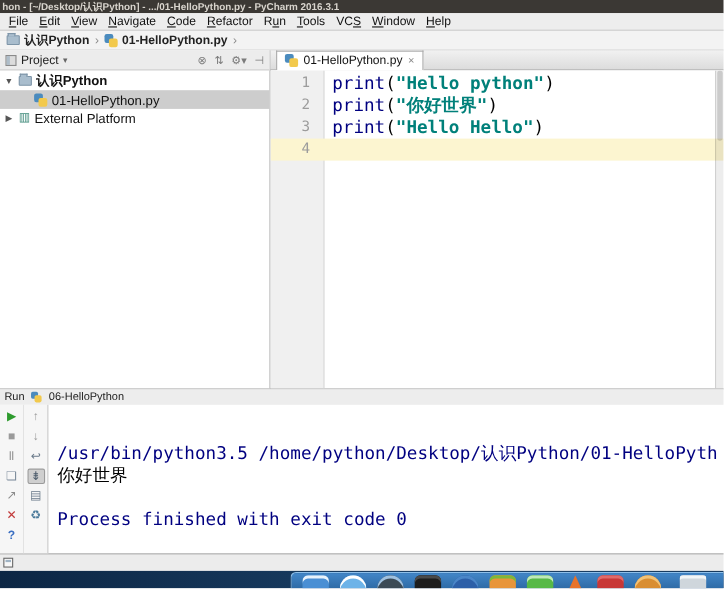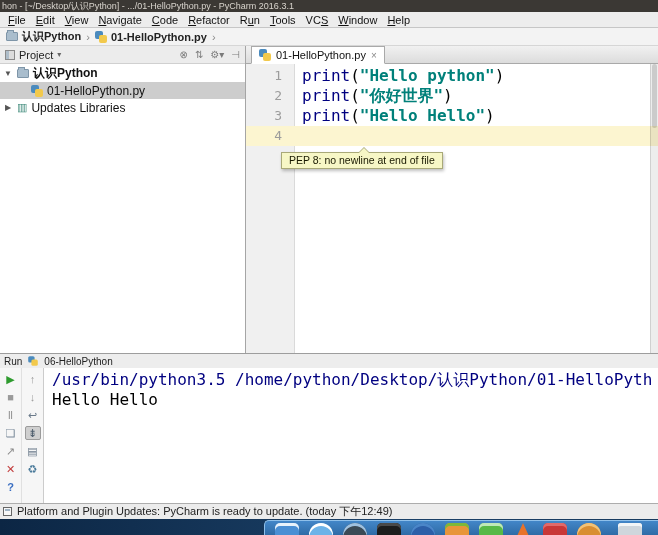--- a/index.html
+++ b/index.html
@@ -1,20 +1,20 @@
 <!DOCTYPE html>
 <html style="--titlebar-bg: #3b3834; --keyword: #000080; --string: #00807a; --plain: #000000; --current-line: #FCF5D0; --tooltip-bg: #F7F7C6; --tooltip-border: #A9A978; --console-system: #000080; --selection-bg: #cdcdcd; --dock-bg: #4286C8;"><head>
 <meta charset="utf-8">
 <style>
   * { margin:0; padding:0; box-sizing:border-box; }
   body { font-family:"Liberation Sans", sans-serif; }
   .screen { position:relative; width:658px; height:535px; overflow:hidden; background:#fff; }
 
   
-  .titlebar { height:12px; background:var(--titlebar-bg); color:#d8d4cd; font-size:9px; font-weight:normal;
+  .titlebar { height:12px; background:var(--titlebar-bg); color:#d8d4cd; font-size:9px; font-weight:bold;
     line-height:12px; padding-left:2px; white-space:nowrap; overflow:hidden; }
 
   
   .menubar { height:16px; background:#ededed; border-bottom:1px solid #c6c6c6; display:flex;
     align-items:center; font-size:11px; color:#111; padding-left:3px; }
   .menu-item { padding:0 5px; cursor:default; }
   .menu-item u { text-decoration:underline; }
 
   
   .breadcrumb { height:18px; background:#f3f3f3; border-bottom:1px solid #d6d6d6; display:flex;
@@ -94,21 +94,21 @@
     background:#ededed; padding-left:4px; }
   .run-header .py-icon { transform:scale(.8); }
   .run-body { flex:1; display:flex; min-height:0; }
   .toolcol { width:22px; flex:0 0 auto; display:flex; flex-direction:column; align-items:center;
     padding-top:4px; gap:4px; background:#f6f6f6; }
   .toolcol-1 { border-right:1px solid #e0e0e0; }
   .toolcol-2 { border-right:1px solid #cccccc; }
   .tool-btn { width:16px; height:14px; font-size:11px; line-height:14px; text-align:center; cursor:default; }
   .tool-btn.tool-active { background:#cfcfcf; border:1px solid #9b9b9b; border-radius:2px; line-height:12px; }
   .console { flex:1; min-width:0; overflow:hidden; padding:2px 16px 0 8px;
-    font-family:"DejaVu Sans Mono", monospace; font-size:16px; line-height:20px; white-space:pre; }
+    font-family:"DejaVu Sans Mono", monospace; font-size:16px; line-height:20px; white-space:pre;margin-top:32px; }
   .console-line.system { color:var(--console-system); }
   .console-line.stdout { color:#000; }
 
   
   .statusbar { height:16px; background:#ececec; border-top:1px solid #adadad; display:flex;
     align-items:center; gap:5px; padding-left:3px; font-size:11px; color:#222; }
   .status-icon { width:9px; height:9px; border:1px solid #666; background:#f7f7f7; flex:0 0 auto; }
   .status-icon::before { content:""; display:block; margin:1px; width:5px; height:2px; background:#9fb3c4; }
 
   
@@ -180,21 +180,21 @@
             <span class="tree-label bold">认识Python</span>
           </div>
           <div class="tree-row selected" style="padding-left: 17px;">
             <span class="tree-arrow"></span>
             <span class="py-icon"></span>
             <span class="tree-label">01-HelloPython.py</span>
           </div>
           <div class="tree-row" style="padding-left: 3px;">
             <span class="tree-arrow">▶</span>
             <span class="lib-icon"></span>
-            <span class="tree-label">Updates Libraries</span>
+            <span class="tree-label">External Platform</span>
           </div>
         </div>
     </div>
 
     <div class="editor-col">
       <div class="tabbar">
         <div class="tab">
           <span class="py-icon"></span>
           <span>01-HelloPython.py</span>
           <span class="tab-close">×</span>
@@ -212,23 +212,20 @@
               <span class="code-cell"><span class="tk-keyword">print</span><span class="tk-plain">(</span><span class="tk-string">"你好世界"</span><span class="tk-plain">)</span></span>
             </div>
             <div class="code-row">
               <span class="gutter-cell">3</span>
               <span class="code-cell"><span class="tk-keyword">print</span><span class="tk-plain">(</span><span class="tk-string">"Hello Hello"</span><span class="tk-plain">)</span></span>
             </div>
             <div class="code-row current">
               <span class="gutter-cell">4</span>
             </div>
           </div>
-        <div class="editor-tooltip">
-          <span>PEP 8: no newline at end of file</span>
-        </div>
         <div class="editor-scrollbar">
             <div class="thumb"></div>
           </div>
       </div>
     </div>
   </div>
 
   <div class="run-panel">
     <div class="run-header">
       <span>Run</span>
@@ -246,27 +243,26 @@
           <span class="tool-btn" style="color: rgb(59, 111, 194); font-weight: bold;">?</span>
         </div>
       <div class="toolcol toolcol-2">
           <span class="tool-btn" style="color: rgb(154, 154, 154);">↑</span>
           <span class="tool-btn" style="color: rgb(154, 154, 154);">↓</span>
           <span class="tool-btn" style="color: rgb(106, 122, 138);">↩</span>
           <span class="tool-btn tool-active" style="color: rgb(74, 90, 106);">⇟</span>
           <span class="tool-btn" style="color: rgb(106, 122, 138);">▤</span>
           <span class="tool-btn" style="color: rgb(74, 122, 154);">♻</span>
         </div>
-      <div class="console"><div class="console-line system">/usr/bin/python3.5 /home/python/Desktop/认识Python/01-HelloPyth</div><div class="console-line stdout">Hello Hello</div><div class="console-line stdout">&nbsp;</div></div>
+      <div class="console"><div class="console-line system">/usr/bin/python3.5 /home/python/Desktop/认识Python/01-HelloPyth</div><div class="console-line stdout">你好世界</div><div class="console-line stdout">&nbsp;</div><div class="console-line system">Process finished with exit code 0</div></div>
     </div>
   </div>
 
   <div class="statusbar">
     <span class="status-icon"></span>
-    <span>Platform and Plugin Updates: PyCharm is ready to update. (today 下午12:49)</span>
   </div>
 
   <div class="desktop">
     <div class="dock">
         <div class="dock-icon shape-square" style="background: rgb(74, 143, 212); box-shadow: rgb(232, 242, 251) 0px 3px 0px inset;"></div>
         <div class="dock-icon " style="background: rgb(109, 179, 232); box-shadow: rgb(255, 255, 255) 0px 3px 0px inset;"></div>
         <div class="dock-icon " style="background: rgb(59, 74, 86); box-shadow: rgb(159, 193, 224) 0px 3px 0px inset;"></div>
         <div class="dock-icon shape-square" style="background: rgb(29, 29, 29); box-shadow: rgb(74, 74, 74) 0px 3px 0px inset;"></div>
         <div class="dock-icon " style="background: rgb(44, 95, 168); box-shadow: rgb(74, 134, 200) 0px 3px 0px inset;"></div>
         <div class="dock-icon shape-square" style="background: rgb(232, 149, 58); box-shadow: rgb(125, 184, 58) 0px 3px 0px inset;"></div>

